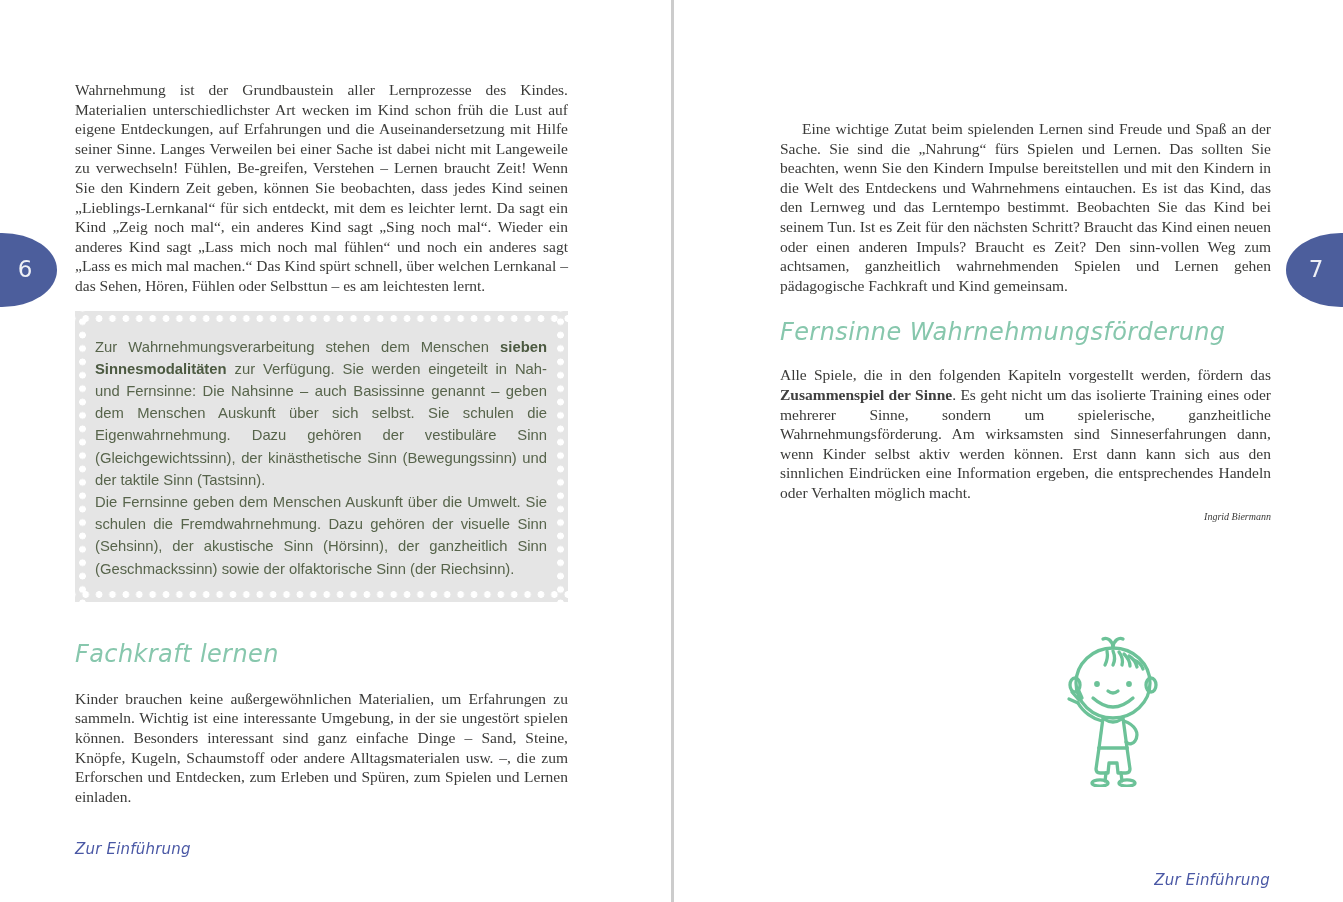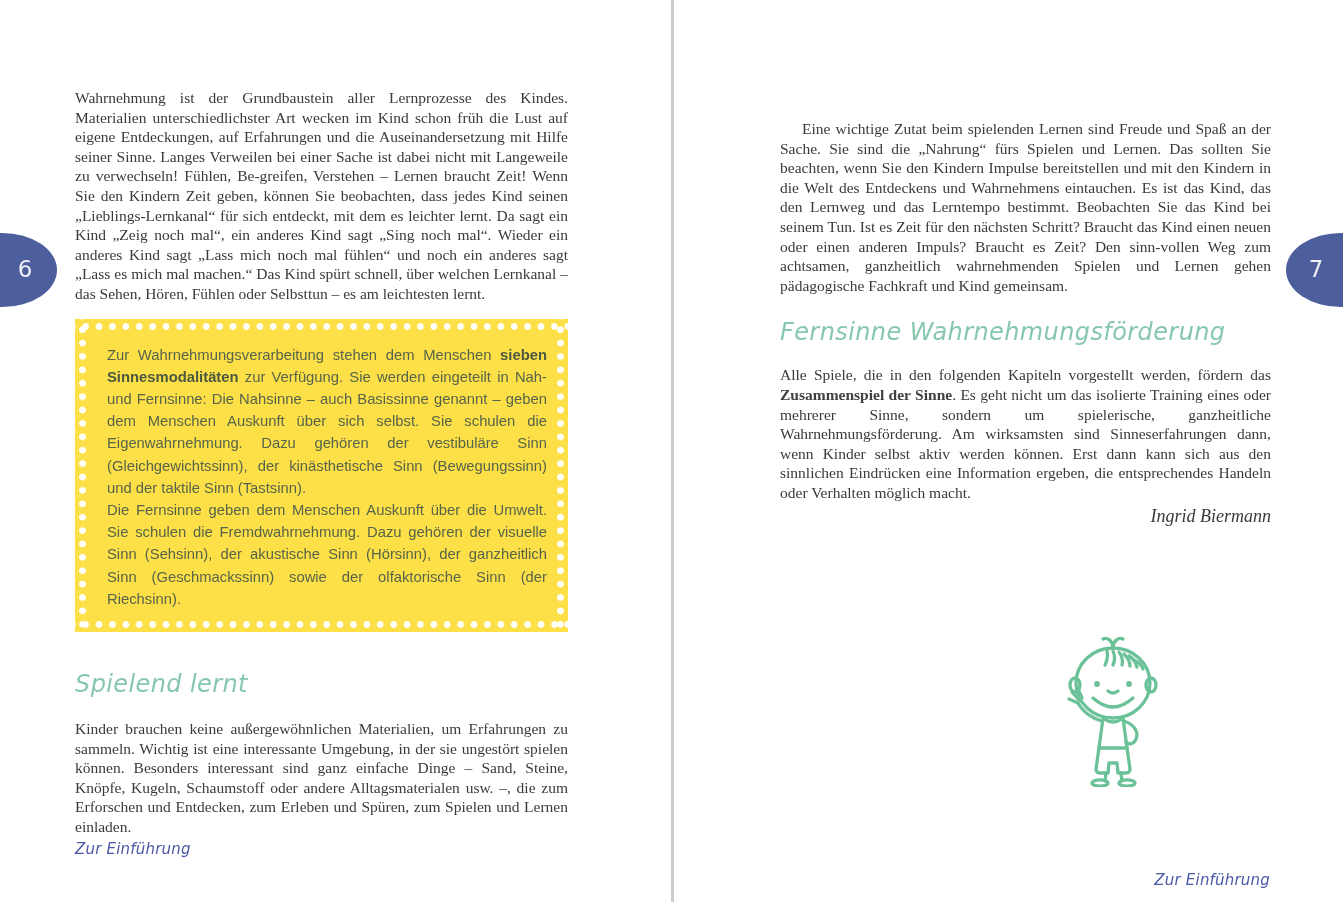--- a/index.html
+++ b/index.html
@@ -13,36 +13,36 @@
     color: #3a3a38;
   }
   .page { position: absolute; top: 0; height: 902px; }
   .page-left  { left: 0;    width: 671px; }
   .page-right { left: 672px; width: 671px; margin-top: 31px; }
   .gutter {
     position: absolute; top: 0; bottom: 0; left: 671px; width: 3px;
     background: #cccccc;
   }
   .col { position: absolute; }
-  .col-left  { left: 75px;  top: 88px; width: 493px; }
+  .col-left  { left: 75px;  top: 80px; width: 493px; }
   .col-right { left: 108px; top: 88px; width: 491px; }
   .body-text {
     font-size: 15.5px;
     line-height: 19.6px;
     text-align: justify;
     margin: 0;
   }
   .indent { text-indent: 22px; }
   .info-box {
     position: relative;
     margin-top: 15px;
-    background: #fde047;
+    background: #e5e5e5;
     box-sizing: border-box;
     min-height: 250px;
-    padding: 25px 21px 22px 32px;
+    padding: 25px 21px 22px 20px;
     font-family: "Liberation Sans", "DejaVu Sans", sans-serif;
     font-size: 14.8px;
     line-height: 22.2px;
     color: #57644b;
     text-align: justify;
   }
   .info-box p { margin: 0; }
   .info-box b { color: #4b5940; }
   .dots { position: absolute; pointer-events: none; }
   .dots-h {
@@ -72,21 +72,21 @@
     color: #87c7ad;
     margin: 0;
   }
   .heading-left  { margin-top: 38px; margin-bottom: 21px; }
   .heading-right { margin-top: 23px; margin-bottom: 19px; }
   .bold-lead { font-weight: bold; color: #404040; }
   .signature {
     margin: 4px 0 0 0;
     text-align: right;
     font-style: italic;
-    font-size: 18px;
+    font-size: 10px;
     line-height: 19.6px;
   }
   .footer-label {
     position: absolute;
     top: 840px;
     font-family: "DejaVu Sans", sans-serif;
     font-style: italic;
     font-weight: normal;
     font-size: 15px;
     color: #4a58a5;
@@ -130,21 +130,21 @@
 
       <div class="info-box">
         <span class="dots dots-h dots-top"></span>
         <span class="dots dots-h dots-bottom"></span>
         <span class="dots dots-v dots-left"></span>
         <span class="dots dots-v dots-right"></span>
         <p><span>Zur Wahrnehmungsverarbeitung stehen dem Menschen </span><b>sieben Sinnesmodalitäten</b><span> zur Verfügung. Sie werden eingeteilt in Nah- und Fernsinne: Die Nahsinne – auch Basissinne genannt – geben dem Menschen Auskunft über sich selbst. Sie schulen die Eigenwahrnehmung. Dazu gehören der vestibuläre Sinn (Gleichgewichtssinn), der kinästhetische Sinn (Bewegungssinn) und der taktile Sinn (Tastsinn).</span></p>
         <p>Die Fernsinne geben dem Menschen Auskunft über die Umwelt. Sie schulen die Fremdwahrnehmung. Dazu gehören der visuelle Sinn (Sehsinn), der akustische Sinn (Hörsinn), der ganzheitlich Sinn (Geschmackssinn) sowie der olfaktorische Sinn (der Riechsinn).</p>
       </div>
 
-      <h2 class="section-heading heading-left">Spielend lernt</h2>
+      <h2 class="section-heading heading-left">Fachkraft lernen</h2>
 
       <p class="body-text">Kinder brauchen keine außergewöhnlichen Materialien, um Erfahrungen zu sammeln. Wichtig ist eine interessante Umgebung, in der sie ungestört spielen können. Besonders interessant sind ganz einfache Dinge – Sand, Steine, Knöpfe, Kugeln, Schaumstoff oder andere Alltagsmaterialen usw. –, die zum Erforschen und Entdecken, zum Erleben und Spüren, zum Spielen und Lernen einladen.</p>
     </div>
 
     <div class="footer-label footer-left">Zur Einführung</div>
   </div>
 
   <div class="gutter"></div>
 
   <div class="page page-right">

